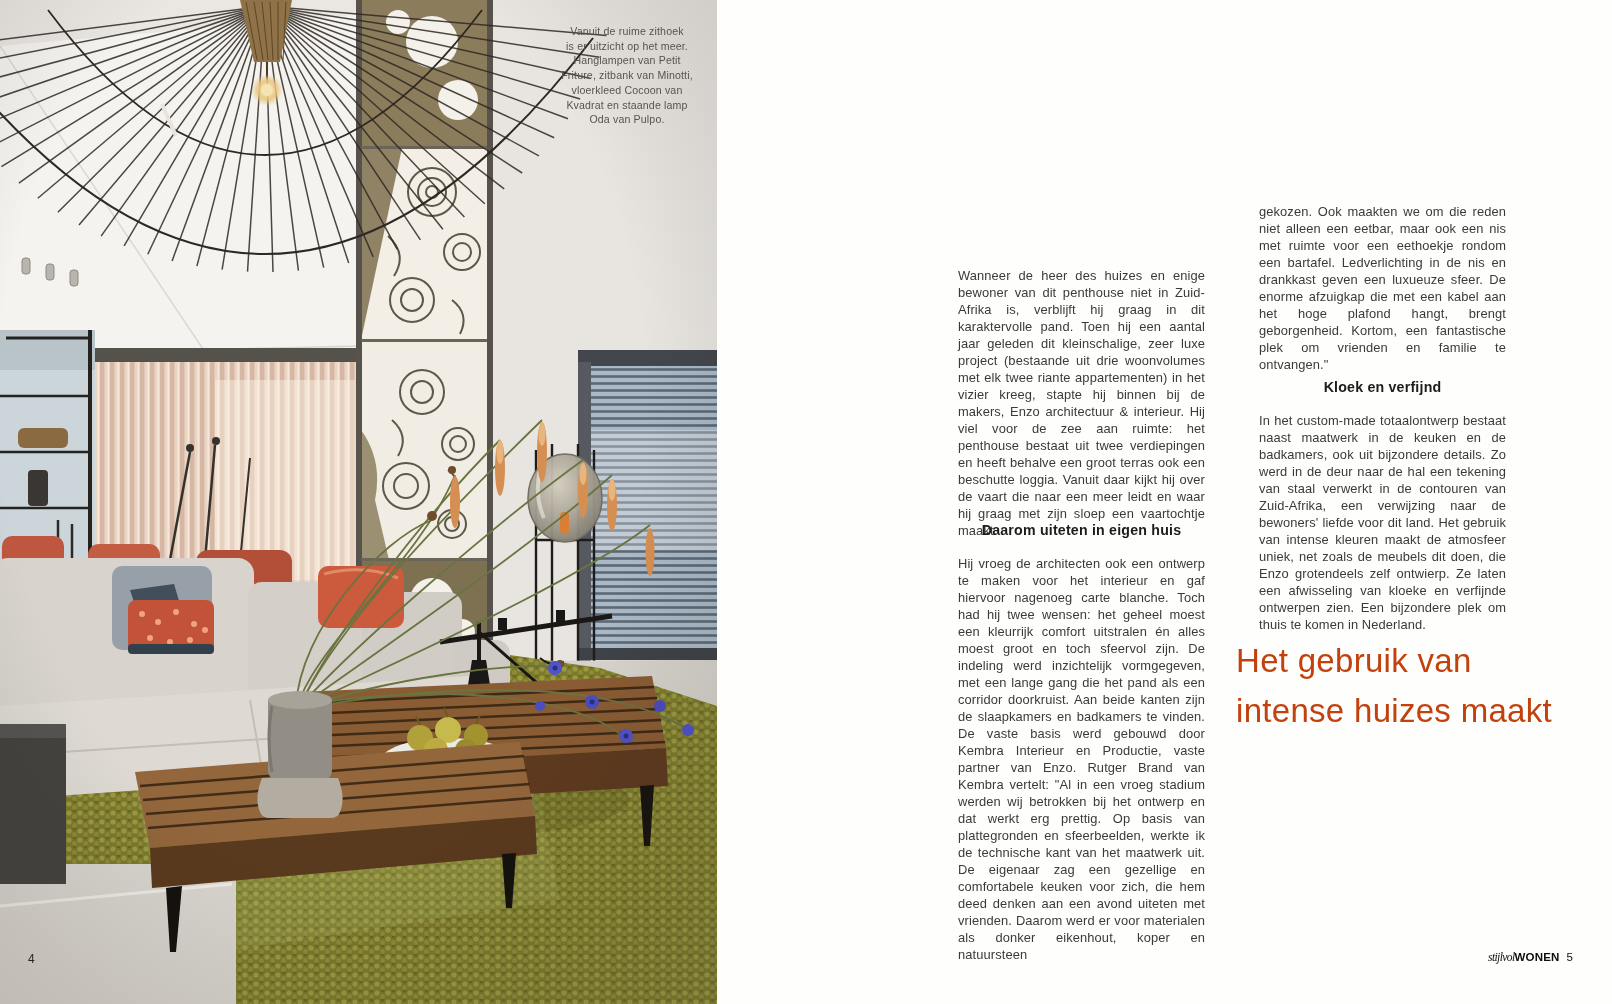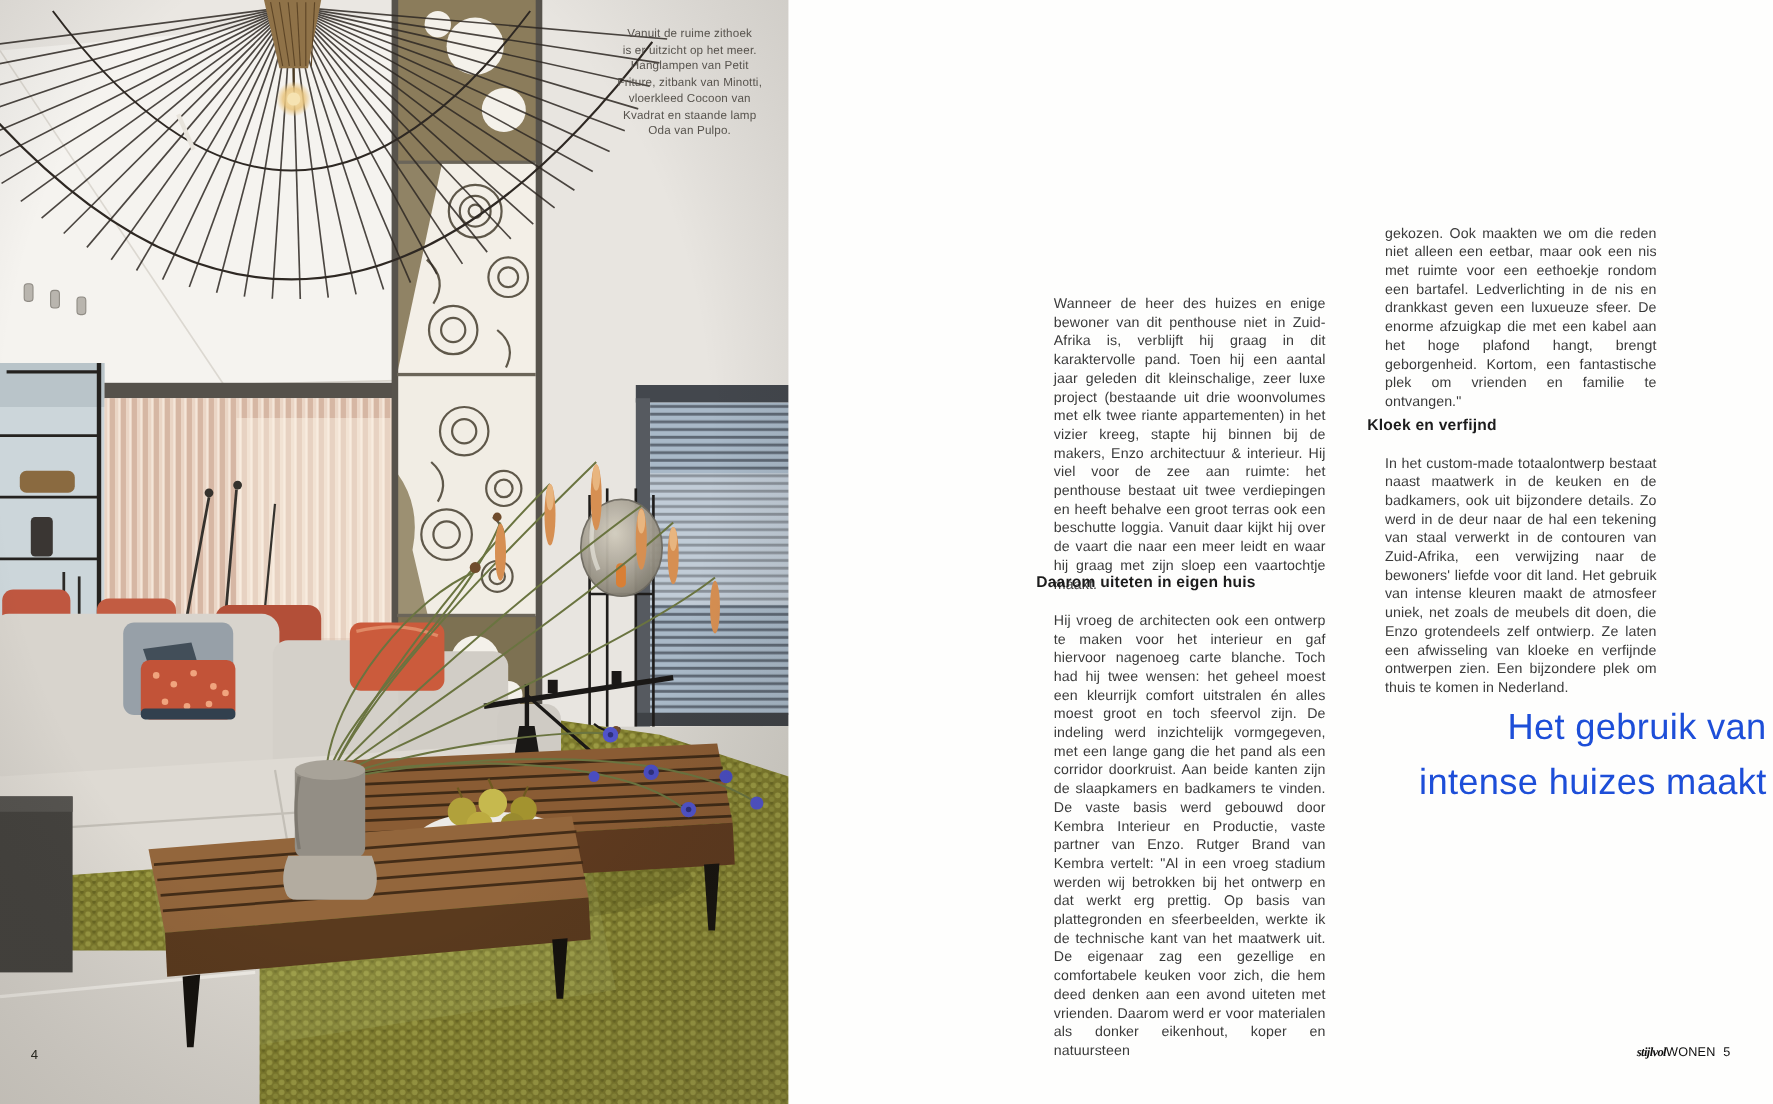--- a/index.html
+++ b/index.html
@@ -11,31 +11,31 @@
   .photo-caption{position:absolute;left:545px;top:24px;width:164px;text-align:center;
                  font-size:10.6px;line-height:14.7px;color:#57534d;letter-spacing:.15px;}
   .photo-caption span{display:block;}
   .pagenum-left{position:absolute;left:28px;top:952px;font-size:12px;color:#27261f;}
   
   .text-page{position:absolute;left:717px;top:0;width:895px;height:1004px;background:#fefefd;}
   .col{position:absolute;width:279px;color:#3a3a3a;font-size:12.9px;line-height:17px;
        text-align:justify;letter-spacing:.1px;}
   .col p{margin:16px;}
   .col h3{font-size:14.2px;line-height:18px;margin:0 0 4px 0;color:#1c1c1c;
-          letter-spacing:.2px;text-align:left;}
+          letter-spacing:.2px;text-align:center;}
   .col1{left:225px;top:251px;}   
   .col2{left:526px;top:187px;}   
   .col1 .p-first{height:238px;}
   .col2 .p-first{height:159px;}
   .pull-quote{position:absolute;left:519px;top:636px;width:370px;font-size:33px;line-height:50px;
-              color:#1d4ed8;font-weight:300;letter-spacing:.3px;text-align:right;}
+              color:#c2410c;font-weight:300;letter-spacing:.3px;}
   .pull-quote span{display:block;}
   .footer{position:absolute;left:771px;top:951px;font-size:11.5px;color:#0e0e0e;white-space:nowrap;}
-  .logo-script{font-family:"Liberation Serif",serif;font-style:italic;font-weight:bold;letter-spacing:-.6px;margin-top:34px;}
-  .logo-caps{font-weight:400;letter-spacing:.2px;}
+  .logo-script{font-family:"Liberation Serif",serif;font-style:italic;font-weight:normal;letter-spacing:-.6px;margin-top:34px;}
+  .logo-caps{font-weight:700;letter-spacing:.2px;}
   .footer-num{margin-left:7px;}
 </style>
 </head>
 <body>
 
 <div class="spread">
 
   <section class="photo-page">
     <svg viewBox="0 0 717 1004" xmlns="http://www.w3.org/2000/svg">
       <defs>

